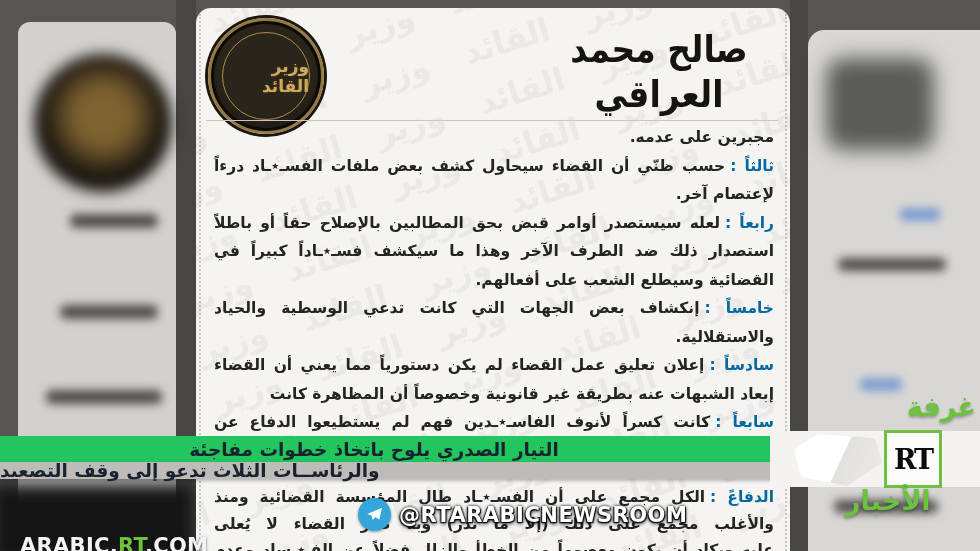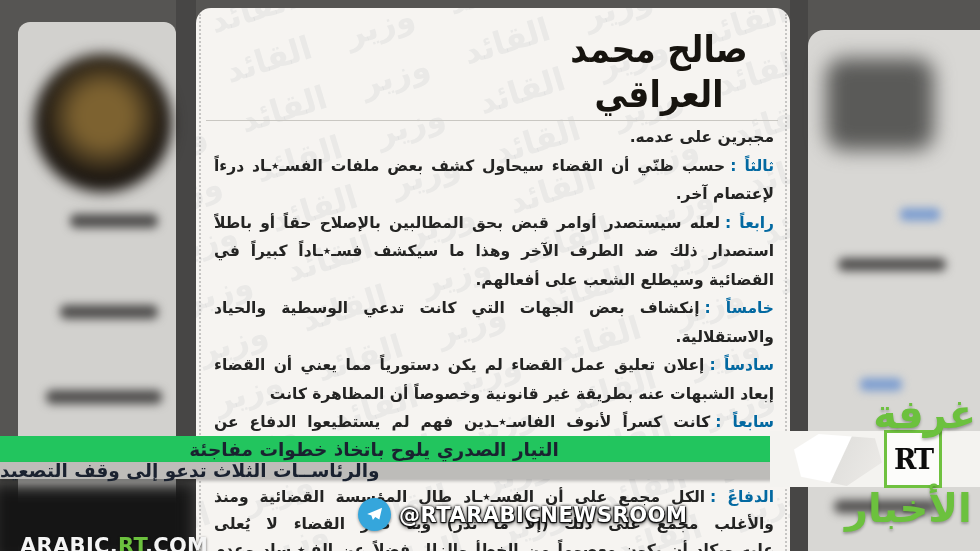--- a/index.html
+++ b/index.html
@@ -66,21 +66,21 @@
   .cube{left:24px;top:3px;width:88px;height:52px;position:absolute;}
   .cube .face{position:absolute;inset:0;
         background:linear-gradient(115deg,#ffffff 52%,#e2e1de 53%,#edebe8 100%);
         clip-path:polygon(28% 0,92% 8%,100% 55%,60% 100%,8% 82%,0 30%);
         box-shadow:0 3px 6px rgba(0,0,0,.18);}
   .rt-logo{left:884px;top:430px;width:58px;height:58px;background:#fcfcfa;z-index:9;
            border:3px solid #6FC13F;box-sizing:border-box;
            display:flex;align-items:center;justify-content:center;}
   .rt-letters{font-family:"DejaVu Serif",serif;font-weight:800;font-size:27px;
               letter-spacing:-2px;color:#0c0c0c;transform:scaleY(1.05);}
-  .green-word{color:#6CC13E;font-weight:700;font-size:40px;z-index:10;
+  .green-word{color:#6CC13E;font-weight:700;font-size:27px;z-index:10;
               text-shadow:0 2px 3px rgba(0,0,0,.30);direction:rtl;}
   .ghurfa{right:4px;top:391px;}
   .akhbar{left:845px;top:485px;}
 
   .tg-wrap{left:358px;top:498px;z-index:11;display:flex;align-items:center;gap:8px;}
   .tg-icon{width:33px;height:33px;border-radius:50%;background:#35A6DC;
            display:flex;align-items:center;justify-content:center;
            box-shadow:0 1px 3px rgba(0,0,0,.4);}
   .tg-handle{color:#ffffff;font-weight:700;font-size:21px;letter-spacing:.5px;
              text-shadow:0 0 3px #000,1px 1px 1px #111,-1px 1px 1px #111,0 2px 4px rgba(0,0,0,.8);}
@@ -111,20 +111,25 @@
     <div class="abs blur-word" style="left:26px;top:470px;width:104px;height:13px;"></div>
   </div>
 
   <div class="abs dark-blob"></div>
 
   <div class="abs doc-card">
     <div class="watermark">وزير القائد   وزير القائد   وزير القائد   وزير القائد   وزير القائد   وزير القائد   وزير القائد   وزير القائد   وزير القائد   وزير القائد   وزير القائد   وزير القائد   وزير القائد   وزير القائد   وزير القائد   وزير القائد   وزير القائد   وزير القائد   وزير القائد   وزير القائد   وزير القائد   وزير القائد   وزير القائد   وزير القائد   وزير القائد   وزير القائد   وزير القائد   وزير القائد   وزير القائد   وزير القائد   وزير القائد   وزير القائد   وزير القائد   وزير القائد   وزير القائد   وزير القائد   وزير القائد   وزير القائد   وزير القائد   وزير القائد   وزير القائد   وزير القائد   وزير القائد   وزير القائد   وزير القائد   وزير القائد   وزير القائد   وزير القائد   وزير القائد   وزير القائد   وزير القائد   وزير القائد   وزير القائد   وزير القائد   وزير القائد   وزير القائد   وزير القائد   وزير القائد   وزير القائد   وزير القائد   وزير القائد   وزير القائد   وزير القائد   وزير القائد   وزير القائد   وزير القائد   وزير القائد   وزير القائد   وزير القائد   وزير القائد   وزير القائد   وزير القائد   وزير القائد   وزير القائد   وزير القائد   وزير القائد   وزير القائد   وزير القائد   وزير القائد   وزير القائد   وزير القائد   وزير القائد   وزير القائد   وزير القائد   وزير القائد   وزير القائد   وزير القائد   وزير القائد   وزير القائد   وزير القائد   وزير القائد   وزير القائد   وزير القائد   وزير القائد   وزير القائد   وزير القائد   وزير القائد   وزير القائد   وزير القائد   وزير القائد   وزير القائد   وزير القائد   وزير القائد   وزير القائد   وزير القائد   وزير القائد   وزير القائد   وزير القائد   وزير القائد   وزير القائد   </div>
     <div class="edge-dots-l"></div>
     <div class="edge-dots-r"></div>
 
+    <div class="seal">
+      <div class="seal-inner">
+        <span class="seal-text">وزير القائد</span>
+      </div>
+    </div>
 
     <div class="signature">صالح محمد العراقي</div>
     <div class="rule"></div>
 
     <div class="doc-lines">
   <div class="line"><span class="line-text">مجبرين على عدمه.</span></div>
 
   <div class="line j"><span class="ordinal">ثالثاً :</span><span class="line-text">حسب ظنّي أن القضاء سيحاول كشف بعض ملفات الفسـ٭ـاد درءاً</span></div>
 
   <div class="line"><span class="line-text">لإعتصام آخر.</span></div>

